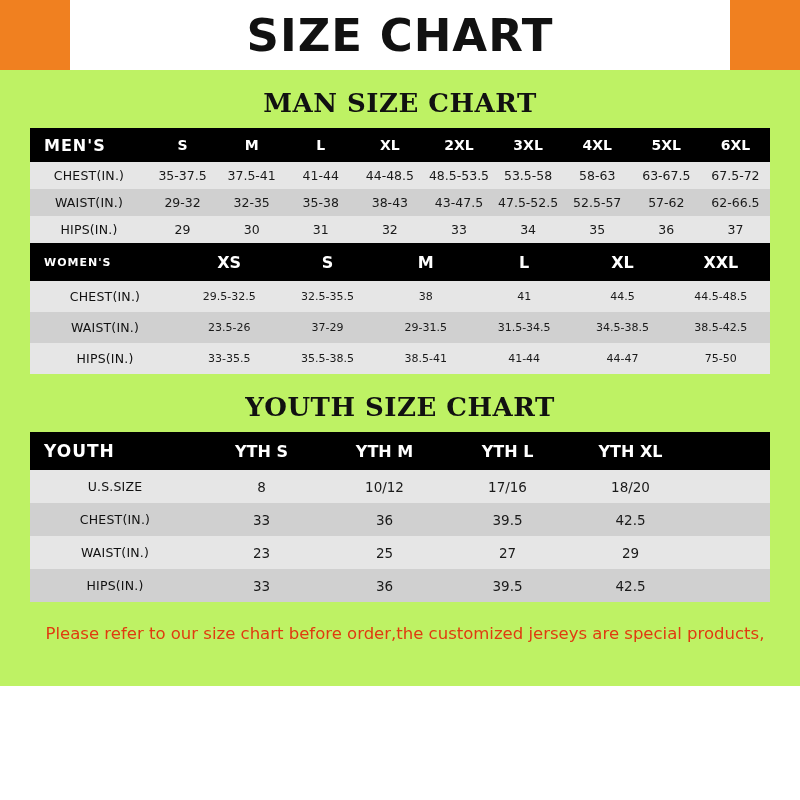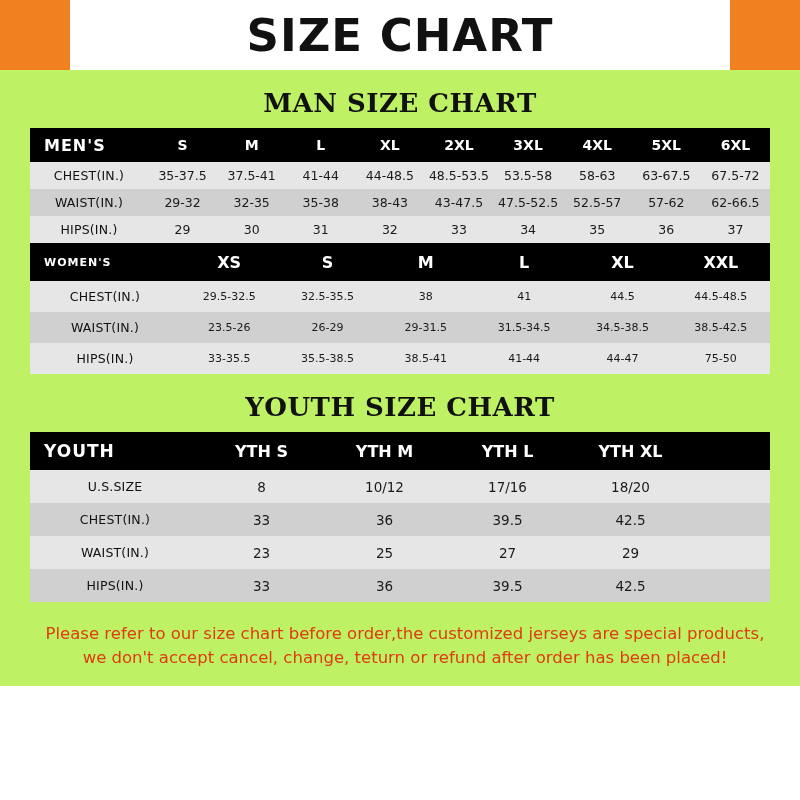--- a/index.html
+++ b/index.html
@@ -233,21 +233,21 @@
             <td>29.5-32.5</td>
             <td>32.5-35.5</td>
             <td>38</td>
             <td>41</td>
             <td>44.5</td>
             <td>44.5-48.5</td>
           </tr>
           <tr class="dark">
             <td class="rowlabel">WAIST(IN.)</td>
             <td>23.5-26</td>
-            <td>26-29</td>
+            <td>37-29</td>
             <td>29-31.5</td>
             <td>31.5-34.5</td>
             <td>34.5-38.5</td>
             <td>38.5-42.5</td>
           </tr>
           <tr class="light">
             <td class="rowlabel">HIPS(IN.)</td>
             <td>33-35.5</td>
             <td>35.5-38.5</td>
             <td>38.5-41</td>
@@ -309,17 +309,16 @@
             <td>39.5</td>
             <td>42.5</td>
             <td></td>
           </tr>
         </tbody>
       </table>
     </div>
 
     <div class="footer-note">
       <div>Please refer to our size chart before order,the customized jerseys are special products,</div>
-      <div>we don't accept cancel, change, teturn or refund after order has been placed!</div>
     </div>
 
   </div>
 </div>
 
 </body></html>

